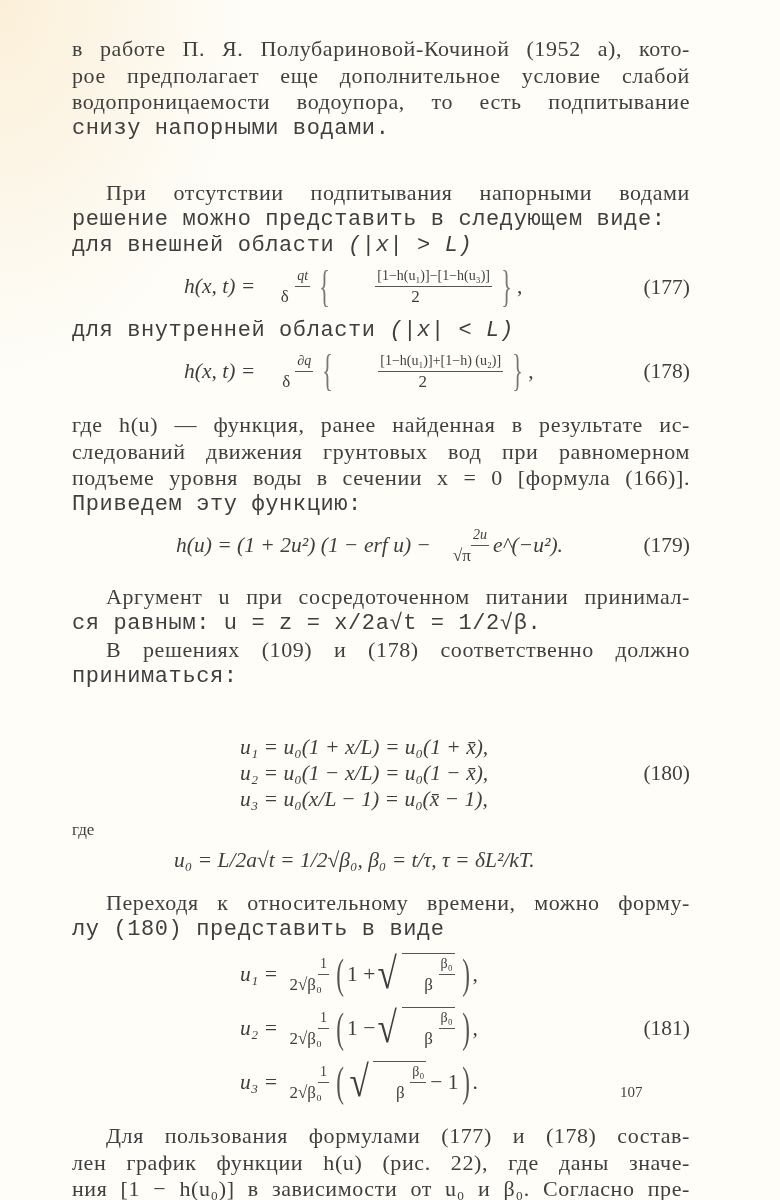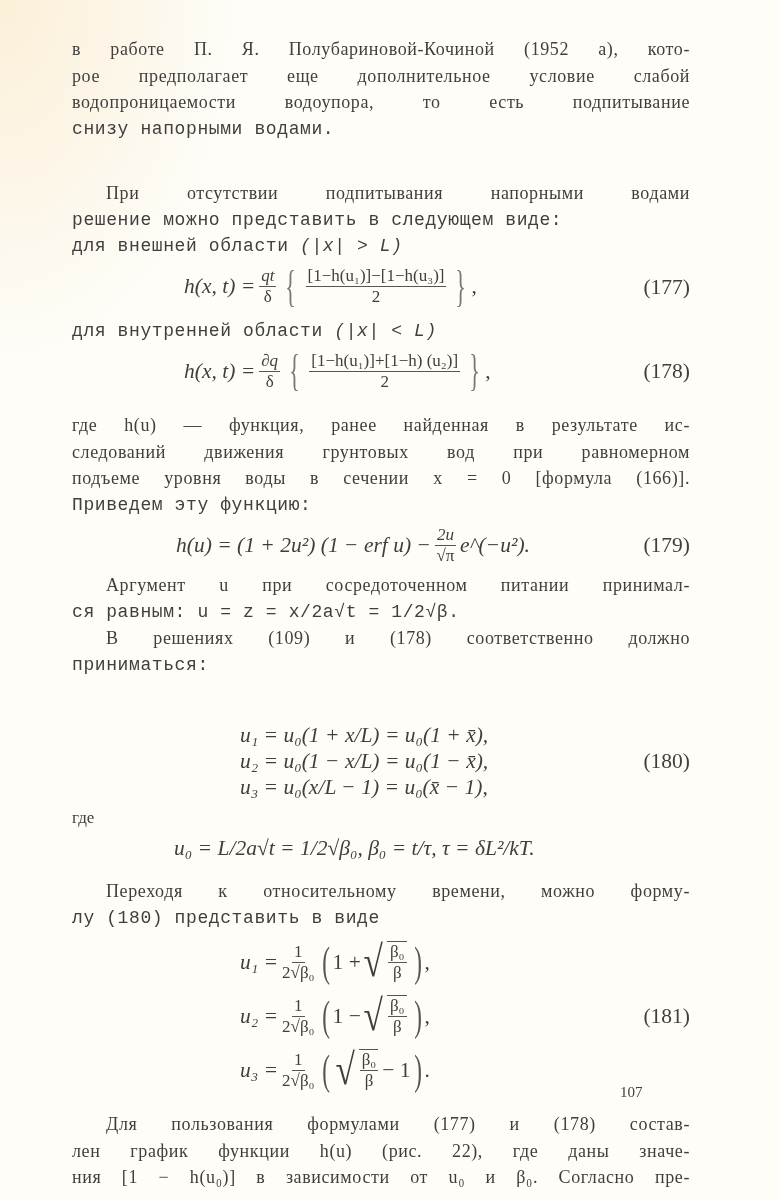--- a/index.html
+++ b/index.html
@@ -5,28 +5,28 @@
   html, body { margin: 0; padding: 0; }
   body {
     width: 780px; height: 1200px; overflow: hidden;
     background: #fefdf8;
     background-image: radial-gradient(ellipse at 0% 0%, #fbefd8 0%, rgba(254,253,248,0) 22%);
     font-family: "Liberation Serif", "DejaVu Serif", serif;
     color: #3f3f3f;
     position: relative;
   }
   .page { position: absolute; left: 72px; top: 36px; width: 618px; }
-  .p { font-size: 18px; line-height: 26.5px; text-align: justify; letter-spacing: 0.6px; margin: 0; }
+  .p { font-size: 22px; line-height: 26.5px; text-align: justify; letter-spacing: 0.6px; margin: 0; }
   .p .ln { display: block; text-align: justify; text-align-last: justify; white-space: nowrap; }
   .p .ln.last { text-align-last: left; font-family: Liberation Mono, monospace; }
   i, .it { font-style: italic; }
   .eq { position: relative; font-size: 21.5px; height: 54px; display: flex; align-items: center; }
   .eq .num { position: absolute; right: 0; top: 50%; transform: translateY(-50%); }
   .frac { display: inline-flex; flex-direction: column; align-items: center; vertical-align: middle; margin: 0 4px; }
-  .frac .n { font-size: 17px; line-height: 20px; padding: 0 2px; border-bottom: 1px solid #555; }
+  .frac .n { font-size: 14px; line-height: 20px; padding: 0 2px; border-bottom: 1px solid #555; margin-left: 36px; }
   .frac .d { font-size: 17px; line-height: 20px; }
   .brace { font-size: 44px; line-height: 44px; font-weight: 100; color: #777; transform: scaleX(0.5); display: inline-block; }
   .sqrt { border-top: 1px solid #555; padding-left: 1px; }
   .bigsqrt { font-size: 44px; line-height: 44px; transform: scaleX(0.8); display: inline-block; margin-right: -2px; }
   .paren { font-size: 42px; line-height: 44px; font-weight: 100; color: #555; transform: scaleX(0.55); display: inline-block; }
   .eqblock { position: relative; margin-top: 44px; }
   .eqblock .num { position: absolute; right: 0; top: 50%; transform: translateY(-50%); font-size: 21.5px; }
   .eqline { font-size: 21.5px; line-height: 26px; }
   .pageno { position: absolute; left: 620px; top: 1084px; font-size: 15px; color: #404040; }
 </style>
@@ -94,21 +94,21 @@
   <div class="eq" style="padding-left:104px;">
     <i>h(u) = (1 + 2u²) (1 − erf u) −</i>
     <span class="frac">
       <i class="n">2u</i>
       <span class="d">√π</span>
     </span>
     <i>e^(−u²).</i>
     <span class="num">(179)</span>
   </div>
 
-  <p class="p" style="">
+  <p class="p" style="margin-top:12px;">
     <span class="ln" style="padding-left:34px;">Аргумент u при сосредоточенном питании принимал-</span>
     <span class="ln last">ся равным: u = z = x/2a√t = 1/2√β.</span>
   </p>
 
   <p class="p">
     <span class="ln" style="padding-left:34px;">В решениях (109) и (178) соответственно должно</span>
     <span class="ln last">приниматься:</span>
   </p>
 
   <div class="eqblock" style="padding-left:168px;">

